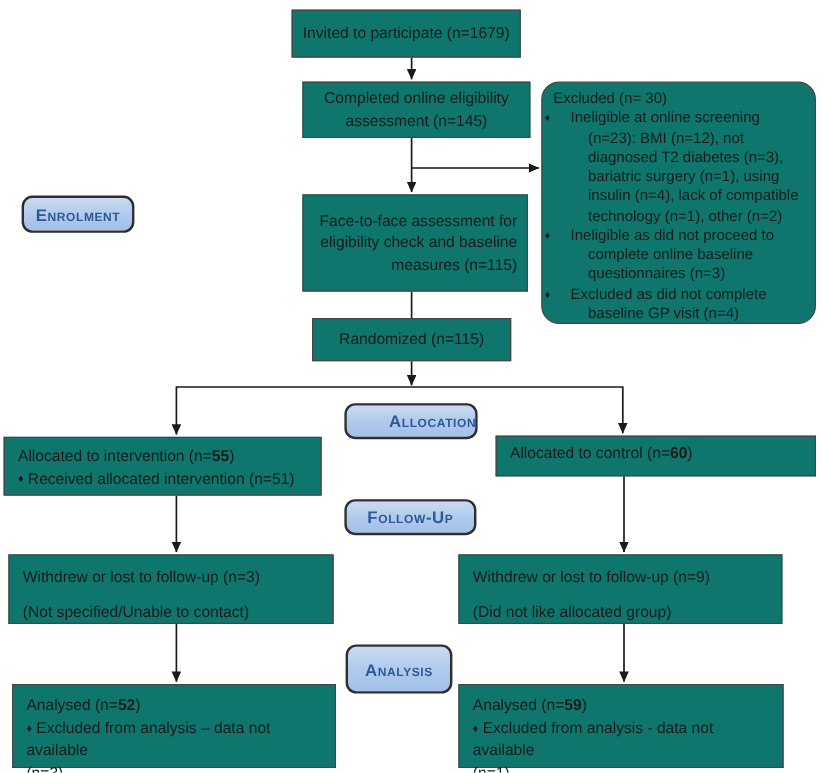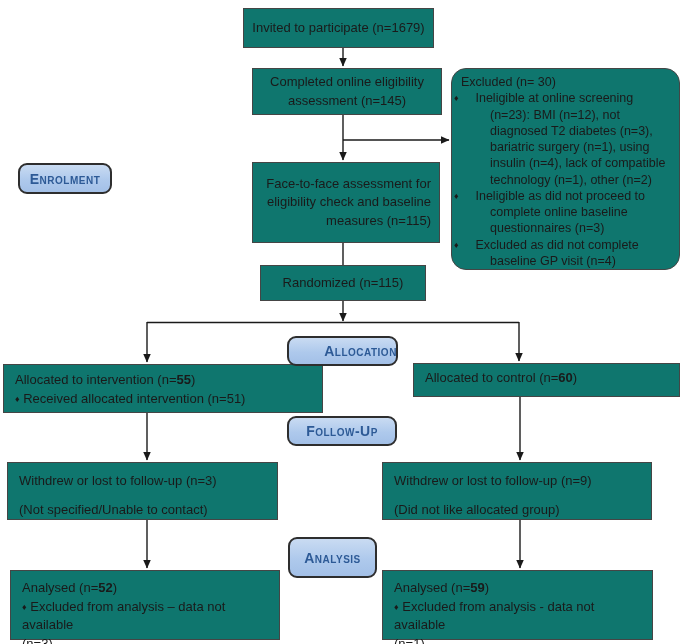--- a/index.html
+++ b/index.html
@@ -96,21 +96,21 @@
   </div>
 
   <div class="fbox center" style="left:252px;top:162px;width:188px;height:81px;text-align:right;">
     <span>Face-to-face assessment for eligibility check and baseline measures (n=115)</span>
   </div>
 
   <div class="fbox center" style="left:260px;top:265px;width:166px;height:36px;">
     <span>Randomized (n=115)</span>
   </div>
 
-  <div class="fbox left" style="left:3px;top:364px;width:320px;height:49px;">
+  <div class="fbox left" style="left:3px;top:364px;width:265px;height:49px;">
     <div><span>Allocated to intervention (n=</span><b>55</b><span>)</span></div>
     <div class="item-line"><span class="blt">♦</span>&nbsp;<span>Received allocated intervention (n=51)</span></div>
   </div>
 
   <div class="fbox left" style="left:413px;top:363px;width:267px;height:34px;display:flex;align-items:center;padding-top:0;">
     <div><span>Allocated to control (n=</span><b>60</b><span>)</span></div>
   </div>
 
   <div class="fbox left" style="left:7px;top:462px;width:271px;height:58px;padding-top:9px;">
     <div>Withdrew or lost to follow-up (n=3)</div>

